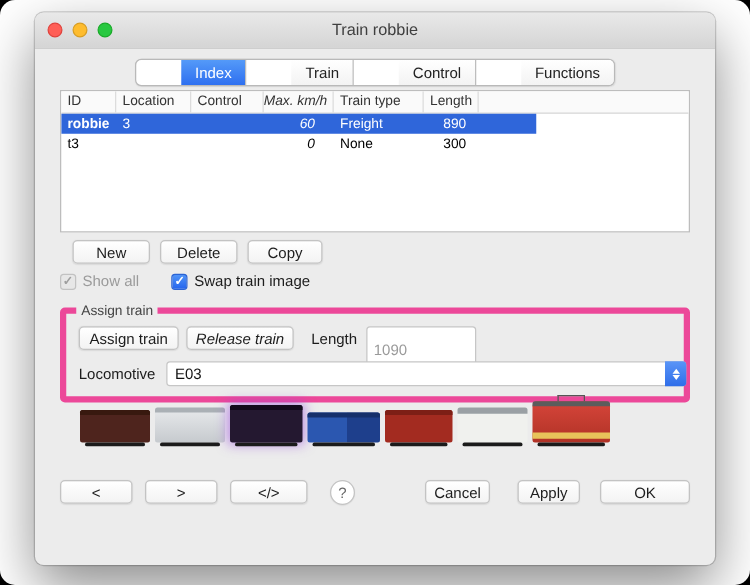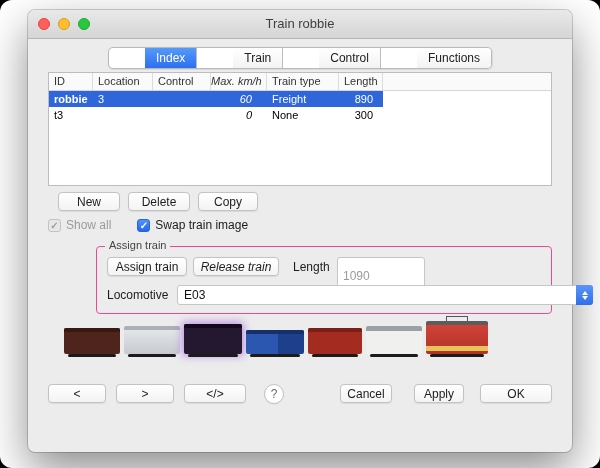--- a/index.html
+++ b/index.html
@@ -25,21 +25,21 @@
   .tab{height:20px;line-height:20px;padding:0 11px;font-size:12px;color:#222;
        background:linear-gradient(#ffffff,#f3f3f3);border-right:1px solid #bdbdbd;margin-left:36px;}
   .tab:last-child{border-right:none;}
   .tab.selected{background:linear-gradient(#549af8,#2e6ff0);color:#fff;}
   
   .table{position:absolute;left:20px;right:20px;top:62px;height:114px;background:#fff;
          border:1px solid #bdbdbd;box-sizing:border-box;overflow:hidden;}
   .thead{display:flex;height:17px;line-height:17px;font-size:11px;color:#333;
          background:#fafafa;border-bottom:1px solid #d6d6d6;}
   .hcell{box-sizing:border-box;padding-left:5px;border-right:1px solid #dcdcdc;overflow:hidden;white-space:nowrap;}
-  .row{display:flex;height:16px;line-height:16px;font-size:11px;color:#000;width:334px;}
+  .row{display:flex;height:16px;line-height:16px;font-size:11px;color:#000;width:380px;}
   .row.selected{background:#2f66da;color:#fff;}
   .cell{box-sizing:border-box;padding-left:5px;overflow:hidden;white-space:nowrap;}
   .col-id{width:44px;} .col-loc{width:60px;} .col-ctl{width:58px;}
   .col-max{width:56px;text-align:right;padding-right:15px;padding-left:0;font-style:italic;}
   .col-type{width:72px;} .col-len{width:44px;}
   .cell.col-len{text-align:right;padding-right:10px;padding-left:0;}
   .row.selected .col-id{font-weight:bold;}
   
   .btn{position:absolute;height:19px;line-height:19px;text-align:center;font-size:12px;color:#1d1d1d;
        background:linear-gradient(#ffffff,#f3f3f3);border:1px solid #c3c3c3;border-radius:4px;
@@ -49,22 +49,22 @@
   .cb{display:flex;align-items:center;gap:5px;}
   .box{width:13px;height:13px;border-radius:3px;box-sizing:border-box;display:flex;
        align-items:center;justify-content:center;font-size:10px;font-weight:bold;}
   .box.disabled{background:#e7e7e7;border:1px solid #c2c2c2;color:#9e9e9e;}
   .box.disabled::after{content:"✓";}
   .box.blue{background:linear-gradient(#4f93f7,#2565ee);border:1px solid #2a63d4;color:#fff;}
   .box.blue::after{content:"✓";}
   .cb .lbl{color:#1c1c1c;}
   .cb .lbl.dim{color:#9b9b9b;}
   
-  .group{position:absolute;left:20px;right:20px;top:236px;height:66px;border:1px solid #ec4899;
-         border-radius:4px;margin-left:48px;}
+  .group{position:absolute;left:20px;right:20px;top:236px;height:66px;border:5px solid #ec4899;
+         border-radius:4px;}
   .group-title{position:absolute;top:-8px;left:8px;background:#ececec;padding:0 4px;font-size:11px;color:#444;}
   .group .btn{position:absolute;}
   .field{position:absolute;height:37px;box-sizing:border-box;background:#fff;border:1px solid #c6c6c6;
          border-radius:3px;font-size:12px;padding:0 5px;font-family:"Liberation Sans",sans-serif;}
   .field.dim{color:#9a9a9a;}
   .label{position:absolute;font-size:12px;color:#1c1c1c;}
   .combo{position:absolute;height:20px;background:#fff;border:1px solid #c6c6c6;border-radius:3px;
          box-sizing:border-box;font-size:12px;line-height:18px;padding-left:6px;color:#111;}
   .combo-cap{position:absolute;right:-1px;top:-1px;width:17px;height:20px;border-radius:0 3px 3px 0;
              background:linear-gradient(#5a95f7,#2f6ee9);display:flex;flex-direction:column;

